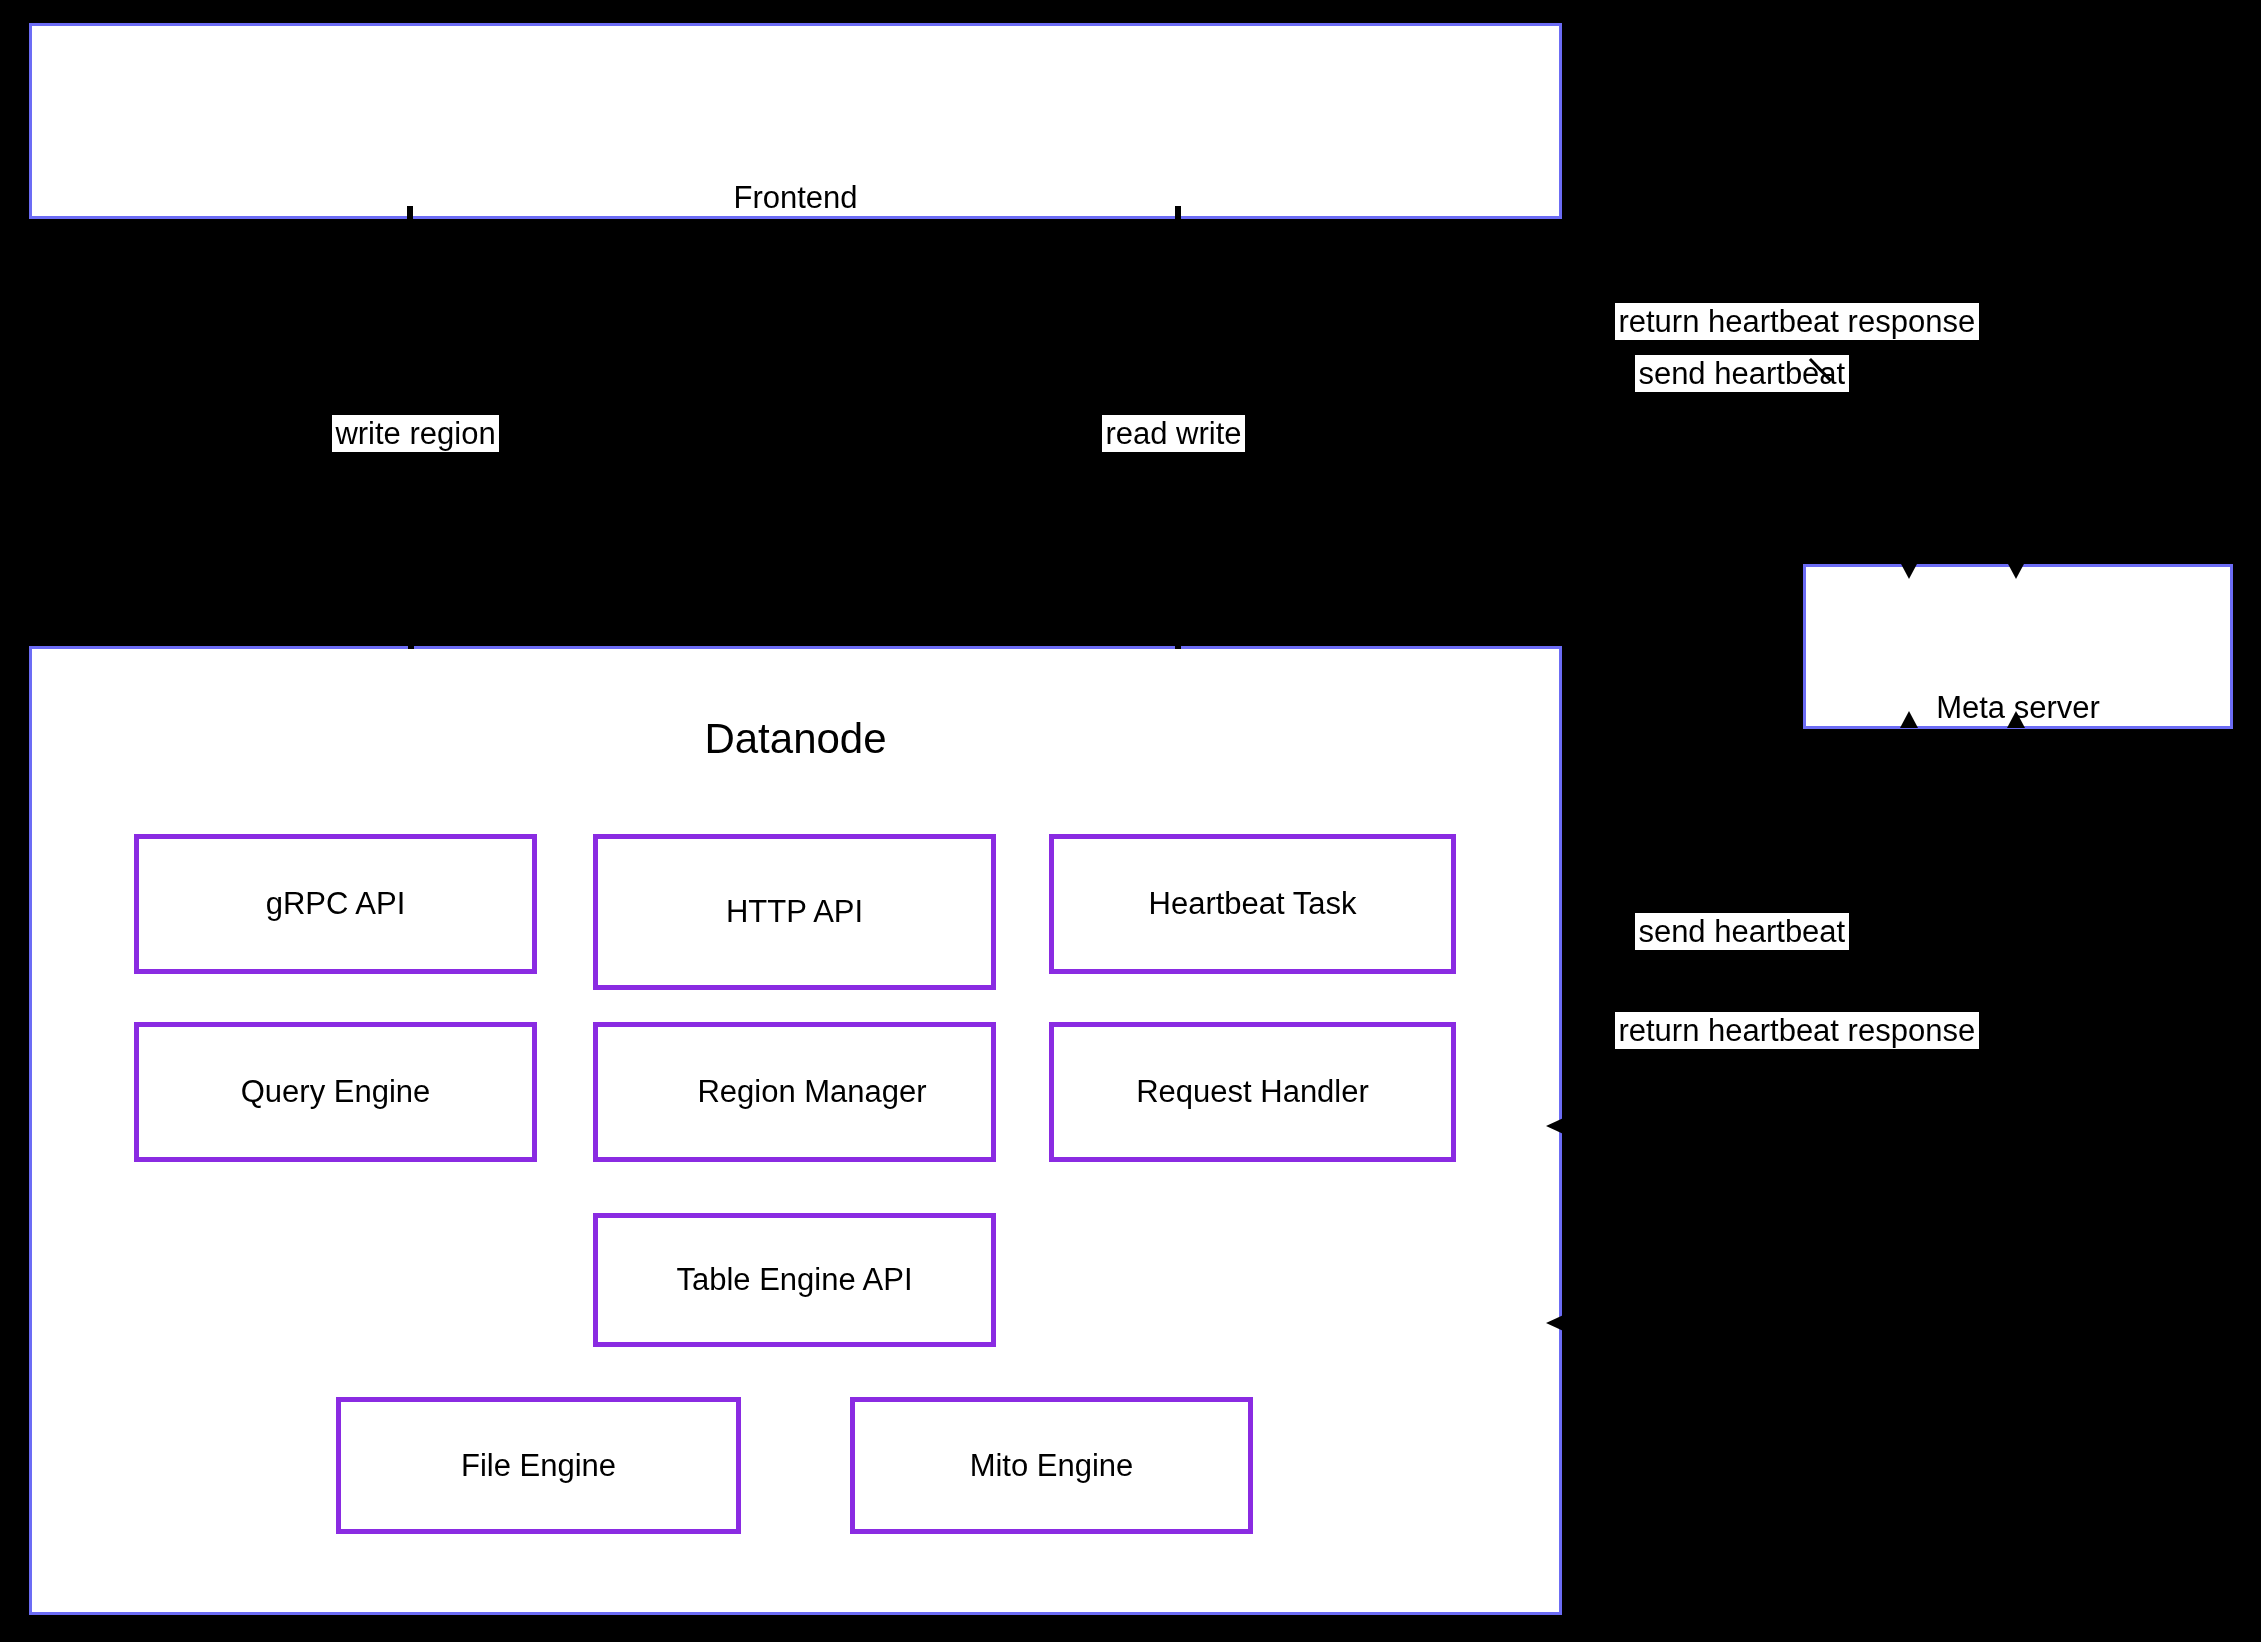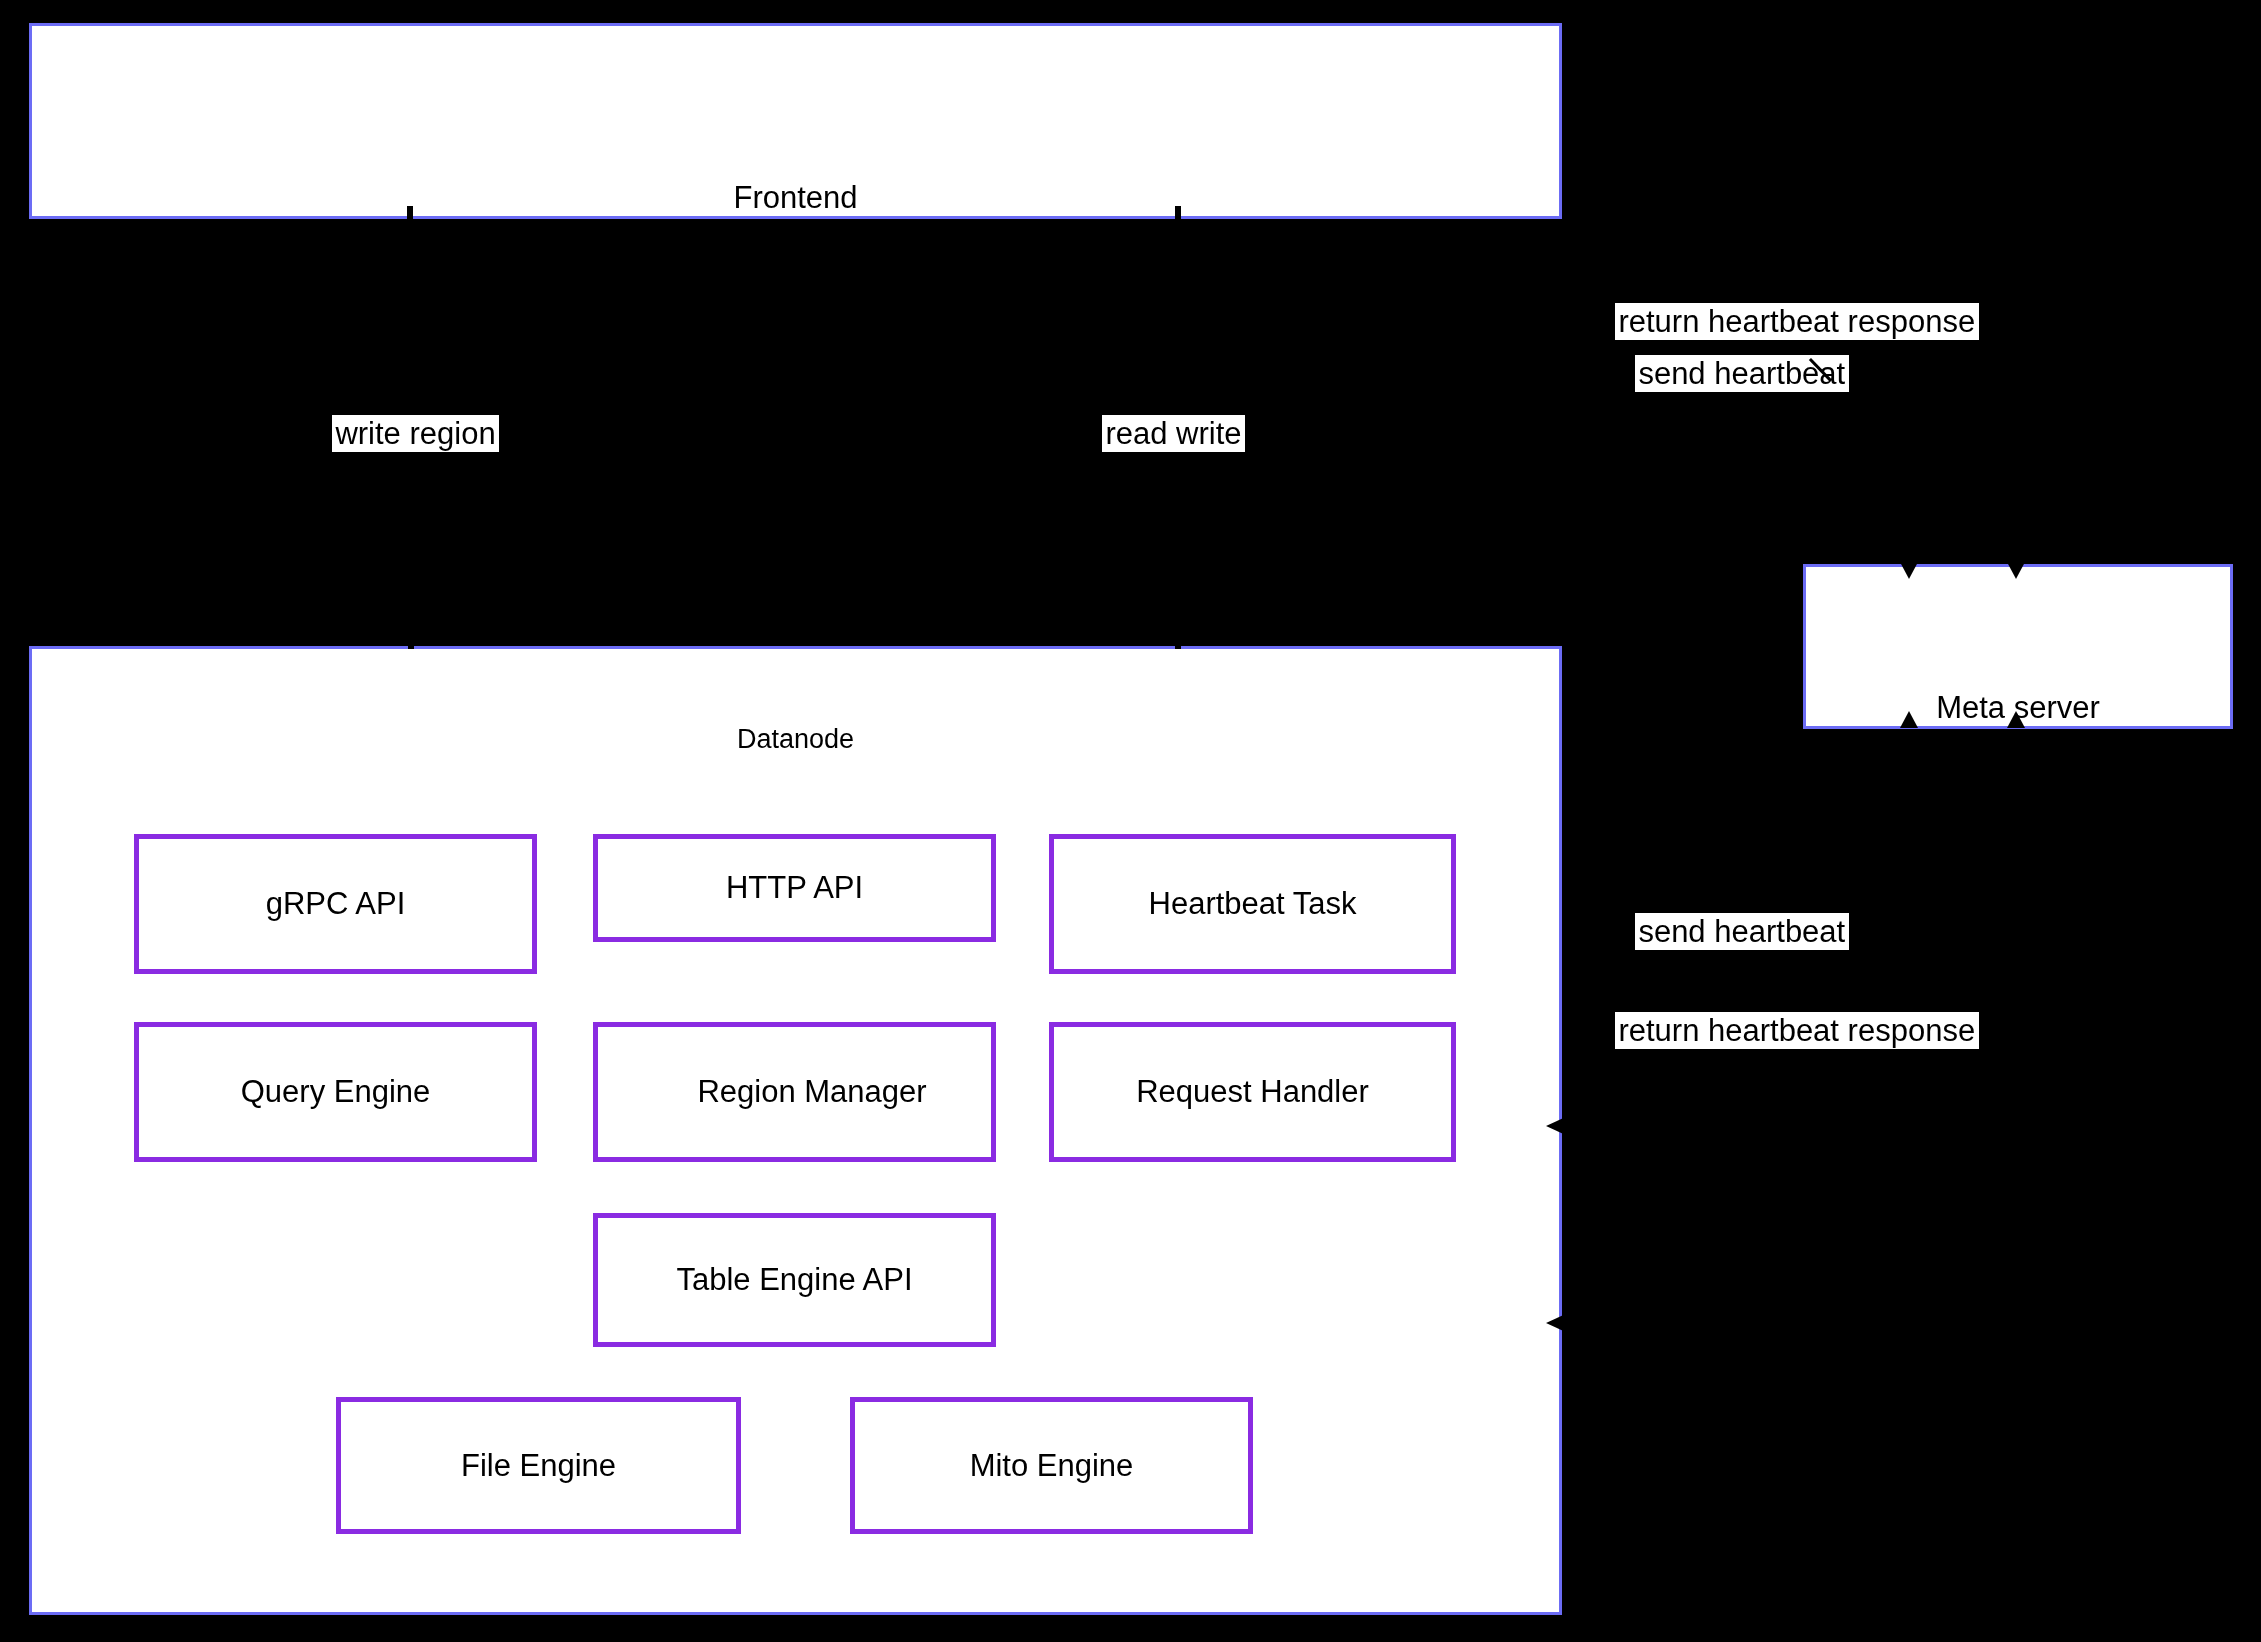--- a/index.html
+++ b/index.html
@@ -15,21 +15,21 @@
     position:absolute;
     background:var(--node-fill,#fff);
     border:3.4px solid var(--node-border,#6c6cf5);
     box-sizing:border-box;
     display:flex;align-items:flex-end;justify-content:center;
     font-size:31px;line-height:36px;
   }
   .cluster-title{
     position:absolute;
     text-align:center;
-    font-size:27px;line-height:36px;
+    font-size:42px;line-height:36px;
   }
   .component{
     position:absolute;
     background:var(--node-fill,#fff);
     border:5.4px solid var(--component-border,#8a2be2);
     box-sizing:border-box;
     display:flex;align-items:center;justify-content:center;
     font-size:31px;line-height:36px;
   }
   .edge-label{
@@ -81,21 +81,21 @@
   <div class="node" style="left:29px;top:646px;width:1533px;height:969px;"></div>
   <div class="cluster-title" style="left:29px;top:721px;width:1533px;">Datanode</div>
 
   <div class="node" style="left:1803px;top:564px;width:430px;height:165px;">
     <span>Meta server</span>
   </div>
 
   <div class="component" style="left:134px;top:834px;width:403px;height:140px;">
     <span>gRPC API</span>
   </div>
-  <div class="component" style="left:593px;top:834px;width:403px;height:108px;">
+  <div class="component" style="left:593px;top:834px;width:403px;height:156px;">
     <span>HTTP API</span>
   </div>
   <div class="component" style="left:1049px;top:834px;width:407px;height:140px;justify-content:center;">
     <span>Heartbeat Task</span>
   </div>
   <div class="component" style="left:134px;top:1022px;width:403px;height:140px;">
     <span>Query Engine</span>
   </div>
   <div class="component" style="left:593px;top:1022px;width:403px;height:140px;padding-left:35px;">
     <span>Region Manager</span>

